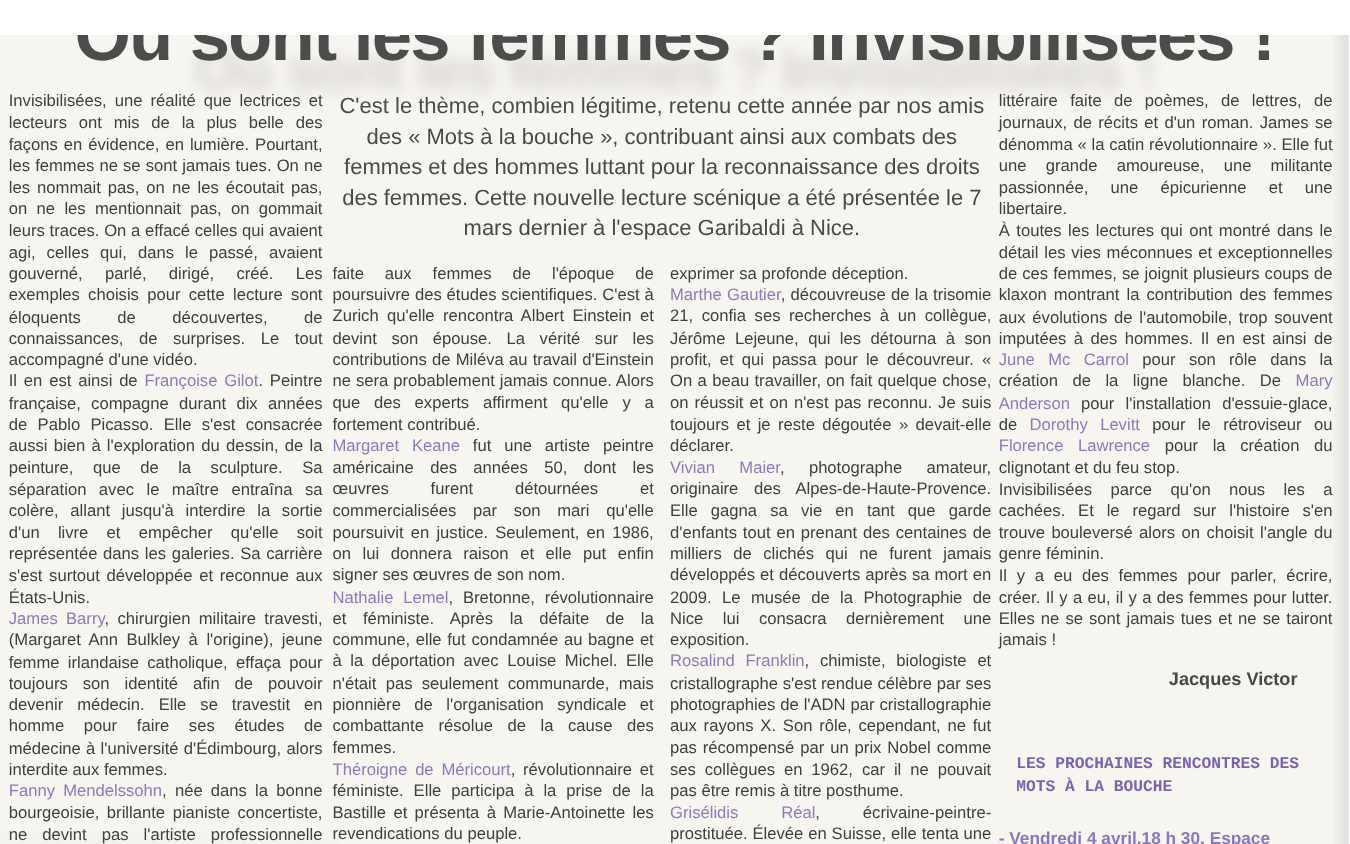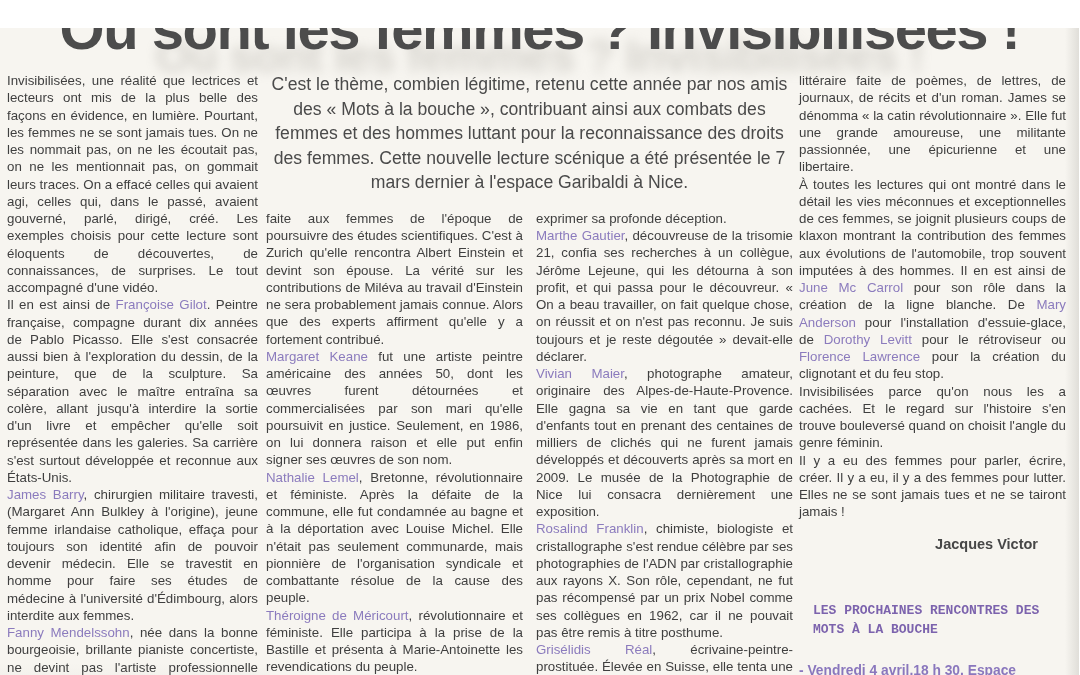--- a/index.html
+++ b/index.html
@@ -83,39 +83,39 @@
       <p><span class="person">James Barry</span><span>, chirurgien militaire travesti, (Margaret Ann Bulkley à l'origine), jeune femme irlandaise catholique, effaça pour toujours son identité afin de pouvoir devenir médecin. Elle se travestit en homme pour faire ses études de médecine à l'université d'Édimbourg, alors interdite aux femmes.</span></p>
       <p><span class="person">Fanny Mendelssohn</span><span>, née dans la bonne bourgeoisie, brillante pianiste concertiste, ne devint pas l'artiste professionnelle qu'elle ambitionnait, par refus de son père. Son frère, Félix, pris le relais pour couper les ailes à sa sœur, jusqu'à lui dissuader de publier ses compositions pourtant remarquables.</span></p>
     </div>
 
   <div class="center">
     <p class="lede">C'est le thème, combien légitime, retenu cette année par nos amis des « Mots à la bouche », contribuant ainsi aux combats des femmes et des hommes luttant pour la reconnaissance des droits des femmes. Cette nouvelle lecture scénique a été présentée le 7 mars dernier à l'espace Garibaldi à Nice.</p>
     <div class="center-cols">
       <div class="col">
           <p><span>faite aux femmes de l'époque de poursuivre des études scientifiques. C'est à Zurich qu'elle rencontra Albert Einstein et devint son épouse. La vérité sur les contributions de Miléva au travail d'Einstein ne sera probablement jamais connue. Alors que des experts affirment qu'elle y a fortement contribué.</span></p>
           <p><span class="person">Margaret Keane</span><span> fut une artiste peintre américaine des années 50, dont les œuvres furent détournées et commercialisées par son mari qu'elle poursuivit en justice. Seulement, en 1986, on lui donnera raison et elle put enfin signer ses œuvres de son nom.</span></p>
-          <p><span class="person">Nathalie Lemel</span><span>, Bretonne, révolutionnaire et féministe. Après la défaite de la commune, elle fut condamnée au bagne et à la déportation avec Louise Michel. Elle n'était pas seulement communarde, mais pionnière de l'organisation syndicale et combattante résolue de la cause des peuple.</span></p>
+          <p><span class="person">Nathalie Lemel</span><span>, Bretonne, révolutionnaire et féministe. Après la défaite de la commune, elle fut condamnée au bagne et à la déportation avec Louise Michel. Elle n'était pas seulement communarde, mais pionnière de l'organisation syndicale et combattante résolue de la cause des femmes.</span></p>
           <p><span class="person">Théroigne de Méricourt</span><span>, révolutionnaire et féministe. Elle participa à la prise de la Bastille et présenta à Marie-Antoinette les revendications du peuple.</span></p>
           <p><span class="person">Catherine Pozzi</span><span>, poétesse, trahie car pla-</span></p>
         </div>
       <div class="col">
           <p><span>exprimer sa profonde déception.</span></p>
           <p><span class="person">Marthe Gautier</span><span>, découvreuse de la trisomie 21, confia ses recherches à un collègue, Jérôme Lejeune, qui les détourna à son profit, et qui passa pour le découvreur. </span><span class="it">« On a beau travailler, on fait quelque chose, on réussit et on n'est pas reconnu. Je suis toujours et je reste dégoutée »</span><span> devait-elle déclarer.</span></p>
           <p><span class="person">Vivian Maier</span><span>, photographe amateur, originaire des Alpes-de-Haute-Provence. Elle gagna sa vie en tant que garde d'enfants tout en prenant des centaines de milliers de clichés qui ne furent jamais développés et découverts après sa mort en 2009. Le musée de la Photographie de Nice lui consacra dernièrement une exposition.</span></p>
           <p><span class="person">Rosalind Franklin</span><span>, chimiste, biologiste et cristallographe s'est rendue célèbre par ses photographies de l'ADN par cristallographie aux rayons X. Son rôle, cependant, ne fut pas récompensé par un prix Nobel comme ses collègues en 1962, car il ne pouvait pas être remis à titre posthume.</span></p>
           <p><span class="person">Grisélidis Réal</span><span>, écrivaine-peintre-prostituée. Élevée en Suisse, elle tenta une carrière de peintre, puis choisit de se prostituer pour subvenir aux besoins de sa</span></p>
         </div>
     </div>
   </div>
 
   <div class="col col4">
     <div>
         <p><span>littéraire faite de poèmes, de lettres, de journaux, de récits et d'un roman. James se dénomma </span><span class="it">« la catin révolutionnaire »</span><span>. Elle fut une grande amoureuse, une militante passionnée, une épicurienne et une libertaire.</span></p>
         <p><span>À toutes les lectures qui ont montré dans le détail les vies méconnues et exceptionnelles de ces femmes, se joignit plusieurs coups de klaxon montrant la contribution des femmes aux évolutions de l'automobile, trop souvent imputées à des hommes. Il en est ainsi de </span><span class="person">June Mc Carrol</span><span> pour son rôle dans la création de la ligne blanche. De </span><span class="person">Mary Anderson</span><span> pour l'installation d'essuie-glace, de </span><span class="person">Dorothy Levitt</span><span> pour le rétroviseur ou </span><span class="person">Florence Lawrence</span><span> pour la création du clignotant et du feu stop.</span></p>
-        <p><span>Invisibilisées parce qu'on nous les a cachées. Et le regard sur l'histoire s'en trouve bouleversé quand on choisit l'angle du genre féminin.</span></p>
+        <p><span>Invisibilisées parce qu'on nous les a cachées. Et le regard sur l'histoire s'en trouve bouleversé alors on choisit l'angle du genre féminin.</span></p>
         <p><span>Il y a eu des femmes pour parler, écrire, créer. Il y a eu, il y a des femmes pour lutter. Elles ne se sont jamais tues et ne se tairont jamais !</span></p>
       </div>
     <div class="signature">Jacques Victor</div>
     <div class="events">
       <div class="events-heading">LES PROCHAINES RENCONTRES DES MOTS À LA BOUCHE</div>
       <div class="events-list">
           <p class="event-item">- Vendredi 4 avril,18 h 30, Espace Garibaldi à Nice : « GILGAMESH à la recherche de la vie sans fin »</p>
         </div>
     </div>
   </div>

